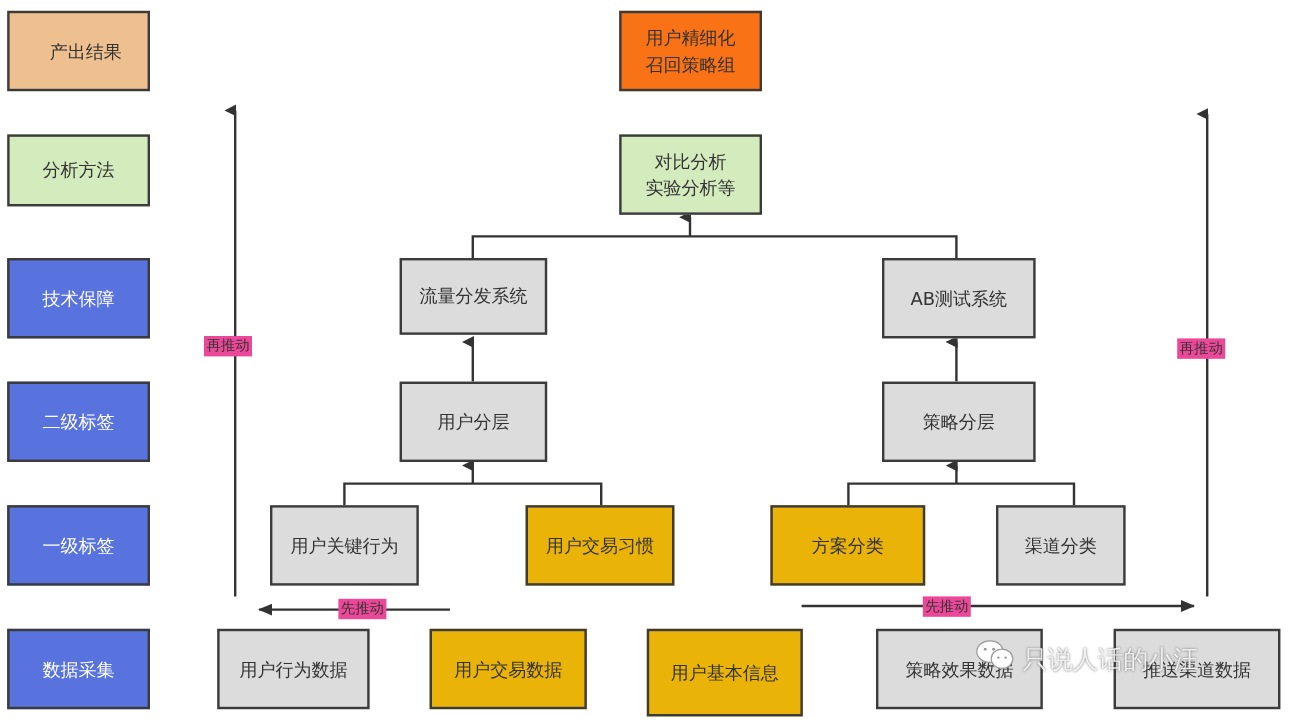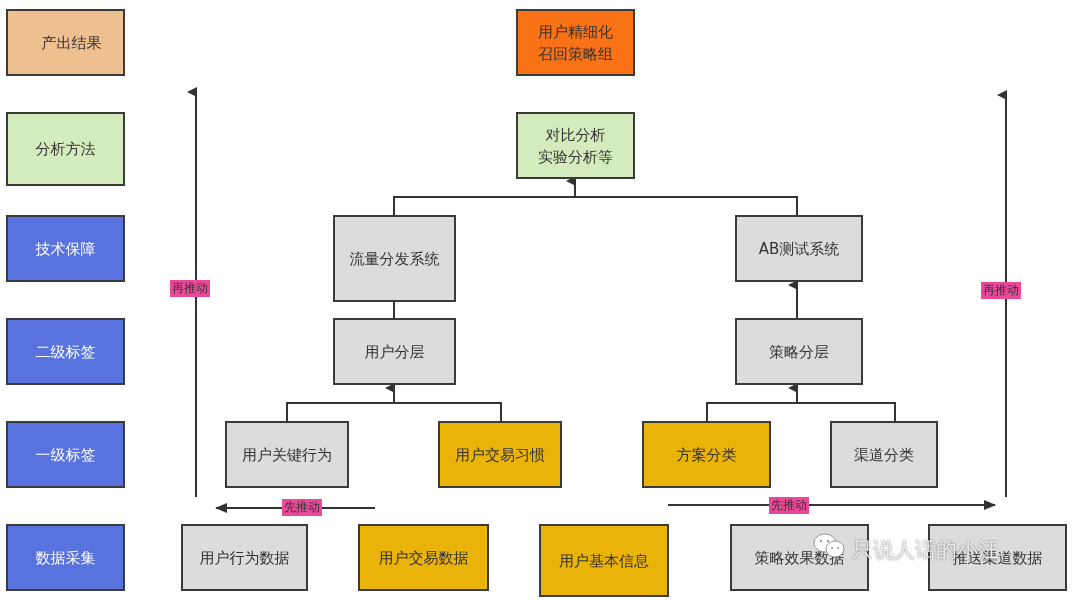--- a/index.html
+++ b/index.html
@@ -50,32 +50,32 @@
 
     <polyline points="287,421 287,403 501,403 501,421"></polyline>
     <line x1="394" y1="403" x2="394" y2="388" marker-end="url(#ah)"></line>
 
     <polyline points="707,421 707,403 895,403 895,421"></polyline>
     <line x1="797" y1="403" x2="797" y2="388" marker-end="url(#ah)"></line>
   </g>
 </svg>
 
 <div class="box orange" style="left:6px;top:9px;width:119px;height:67px;">产出结果</div>
-<div class="box lgreen" style="left:6px;top:112px;width:119px;height:74px;">分析方法</div>
+<div class="box lgreen" style="left:6px;top:112px;width:119px;height:60px;">分析方法</div>
 <div class="box blue" style="left:6px;top:215px;width:119px;height:67px;">技术保障</div>
 <div class="box blue" style="left:6px;top:318px;width:119px;height:67px;">二级标签</div>
 <div class="box blue" style="left:6px;top:421px;width:119px;height:67px;">一级标签</div>
 <div class="box blue" style="left:6px;top:524px;width:119px;height:67px;">数据采集</div>
 
 <div class="box cream" style="left:516px;top:9px;width:119px;height:67px;">用户精细化
 召回策略组</div>
 <div class="box lgreen" style="left:516px;top:112px;width:119px;height:67px;">对比分析
 实验分析等</div>
 
-<div class="box gray" style="left:333px;top:215px;width:123px;height:87px;">流量分发系统</div>
+<div class="box gray" style="left:333px;top:215px;width:123px;height:64px;">流量分发系统</div>
 <div class="box gray" style="left:735px;top:215px;width:128px;height:67px;">AB测试系统</div>
 
 <div class="box gray" style="left:333px;top:318px;width:123px;height:67px;">用户分层</div>
 <div class="box gray" style="left:735px;top:318px;width:128px;height:67px;text-align:right;">策略分层</div>
 
 <div class="box gray" style="left:225px;top:421px;width:124px;height:67px;">用户关键行为</div>
 <div class="box lav" style="left:438px;top:421px;width:124px;height:67px;">用户交易习惯</div>
 <div class="box lav" style="left:642px;top:421px;width:129px;height:67px;">方案分类</div>
 <div class="box gray" style="left:830px;top:421px;width:108px;height:67px;">渠道分类</div>
 

